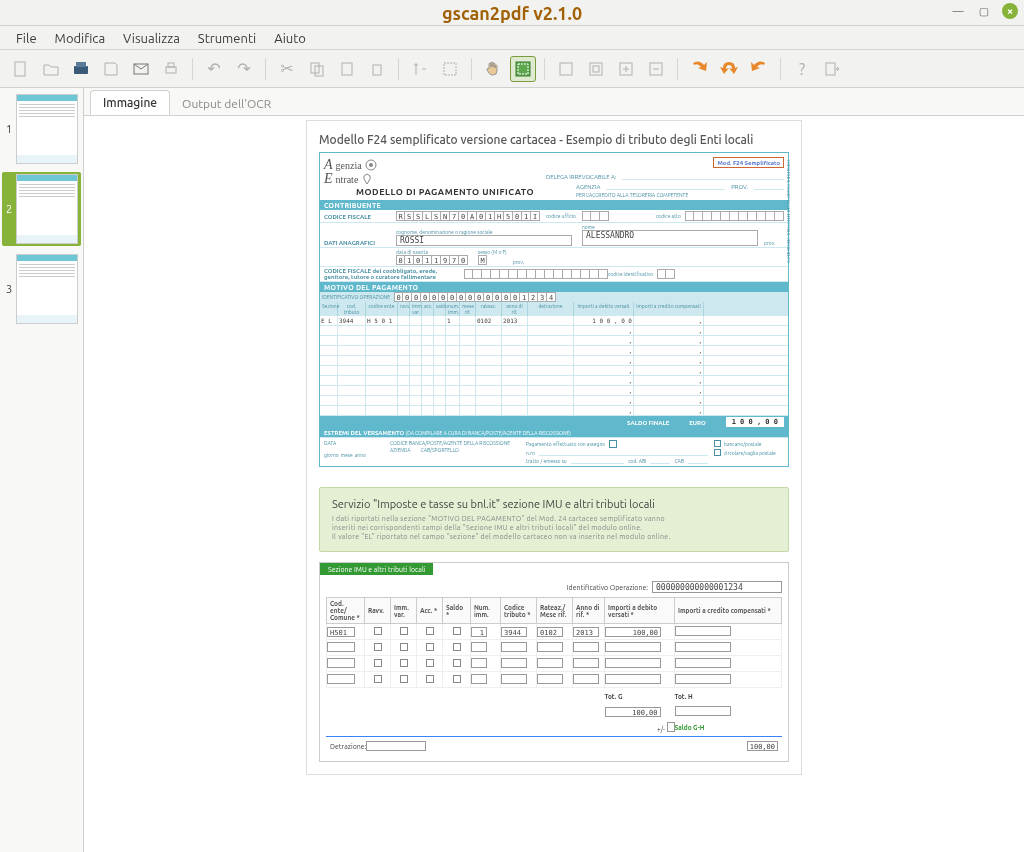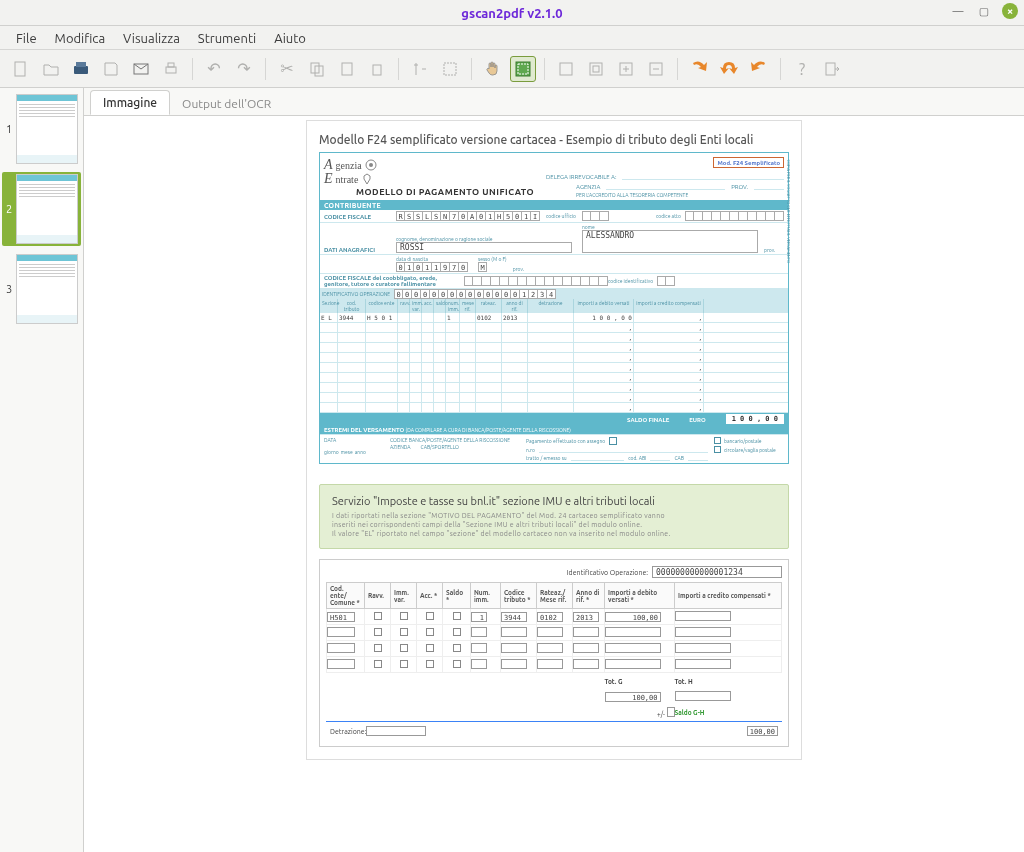--- a/index.html
+++ b/index.html
@@ -1,18 +1,18 @@
 <!DOCTYPE html>
 <html><head>
 <meta charset="utf-8">
 <style>
   * { margin: 0; padding: 0; box-sizing: border-box; }
   body { font-family: "Ubuntu", "Liberation Sans", Arial, sans-serif; font-size: 13px; background: #f2f2f0; color: #3c3c3c; width: 1024px; height: 852px; overflow: hidden; }
   .titlebar { height: 26px; background: #f2f2f0; display: flex; align-items: center; justify-content: center; position: relative; border-bottom: 1px solid #d0d0ce; }
-  .titlebar .title { font-weight: 600; font-size: 13px; color: #6d28d9; }
+  .titlebar .title { font-weight: 600; font-size: 18px; color: #a16207; }
   .win-controls { position: absolute; right: 6px; top: 3px; display: flex; gap: 10px; align-items: center; }
   .win-btn { width: 16px; height: 16px; display: flex; align-items: center; justify-content: center; font-size: 11px; color: #666; }
   .win-close { width: 16px; height: 16px; border-radius: 50%; background: #88b33a; color: #fff; display: flex; align-items: center; justify-content: center; font-size: 11px; font-weight: bold; }
   .menubar { height: 24px; background: #f2f2f0; display: flex; align-items: center; padding: 0 8px; gap: 2px; border-bottom: 1px solid #d6d6d4; font-size: 13px; }
   .menubar .menu-item { padding: 3px 8px; border-radius: 3px; }
   .toolbar { height: 38px; background: #f2f2f0; border-bottom: 1px solid #d0d0ce; display: flex; align-items: center; padding: 0 8px; gap: 4px; }
   .toolbar .tb { width: 26px; height: 26px; display: flex; align-items: center; justify-content: center; color: #b0b0ae; font-size: 16px; border-radius: 3px; }
   .toolbar .tb.active { color: #4a4a48; }
   .toolbar .tb.selected { border: 1px solid #7a9c3d; background: #e0ead0; }
   .toolbar .sep { width: 1px; height: 22px; background: #d6d6d4; margin: 0 4px; }
@@ -360,21 +360,21 @@
               </div>
           </div>
           <div class="f24-row" style="align-items:flex-end">
             <span class="f24-label">DATI ANAGRAFICI</span>
             <div style="flex:1">
               <div class="f24-tiny">cognome, denominazione o ragione sociale</div>
               <div style="font-family:monospace;font-size:8px;border:1px solid #aaa;height:11px;padding:0 3px">ROSSI</div>
             </div>
             <div style="flex:1;margin-left:10px">
               <div class="f24-tiny">nome</div>
-              <div style="font-family:monospace;font-size:8px;border:1px solid #aaa;height:23px;padding:0 3px">ALESSANDRO</div>
+              <div style="font-family:monospace;font-size:8px;border:1px solid #aaa;height:16px;padding:0 3px">ALESSANDRO</div>
             </div>
             <span class="f24-tiny" style="width:20px;margin-left:6px">prov.</span>
           </div>
           <div class="f24-row" style="align-items:flex-end">
             <span class="f24-label"></span>
             <div>
               <div class="f24-tiny">data di nascita</div>
               <div class="f24-cells" id="dn-cells">
                   <span class="f24-cell">0</span>
                   <span class="f24-cell">1</span>
@@ -414,20 +414,23 @@
                 <span class="f24-cell"></span>
                 <span class="f24-cell"></span>
               </div>
             <span class="f24-tiny" style="margin-left:auto">codice identificativo</span>
             <div class="f24-cells" style="margin-left:4px">
                 <span class="f24-cell"></span>
                 <span class="f24-cell"></span>
               </div>
           </div>
 
+          <div class="f24-section-head" style="display:flex;justify-content:space-between">
+            <span>MOTIVO DEL PAGAMENTO</span>
+          </div>
           <div class="id-op-row">
             <span class="f24-tiny" style="margin-right:4px">IDENTIFICATIVO OPERAZIONE</span>
             <div class="f24-cells" id="idop-cells">
                 <span class="f24-cell">0</span>
                 <span class="f24-cell">0</span>
                 <span class="f24-cell">0</span>
                 <span class="f24-cell">0</span>
                 <span class="f24-cell">0</span>
                 <span class="f24-cell">0</span>
                 <span class="f24-cell">0</span>
@@ -681,20 +684,21 @@
         <div class="notebox">
           <div class="note-title">Servizio "Imposte e tasse su bnl.it" sezione IMU e altri tributi locali</div>
           <div class="note-body">
             <div>I dati riportati nella sezione "MOTIVO DEL PAGAMENTO" del Mod. 24 cartaceo semplificato vanno</div>
             <div>inseriti nei corrispondenti campi della "Sezione IMU e altri tributi locali" del modulo online.</div>
             <div>Il valore "EL" riportato nel campo "sezione" del modello cartaceo non va inserito nel modulo online.</div>
           </div>
         </div>
 
         <div class="online-section">
+          <div><span class="online-tab">Sezione IMU e altri tributi locali</span></div>
           <div class="online-body">
             <div class="online-id-row">
               <span>Identificativo Operazione:</span>
               <span class="online-input" style="width:130px">000000000000001234</span>
             </div>
             <table class="otable">
               <tbody>
                   <tr>
                 <th style="width:38px">Cod. ente/ Comune *</th>
                 <th style="width:26px">Ravv.</th>

